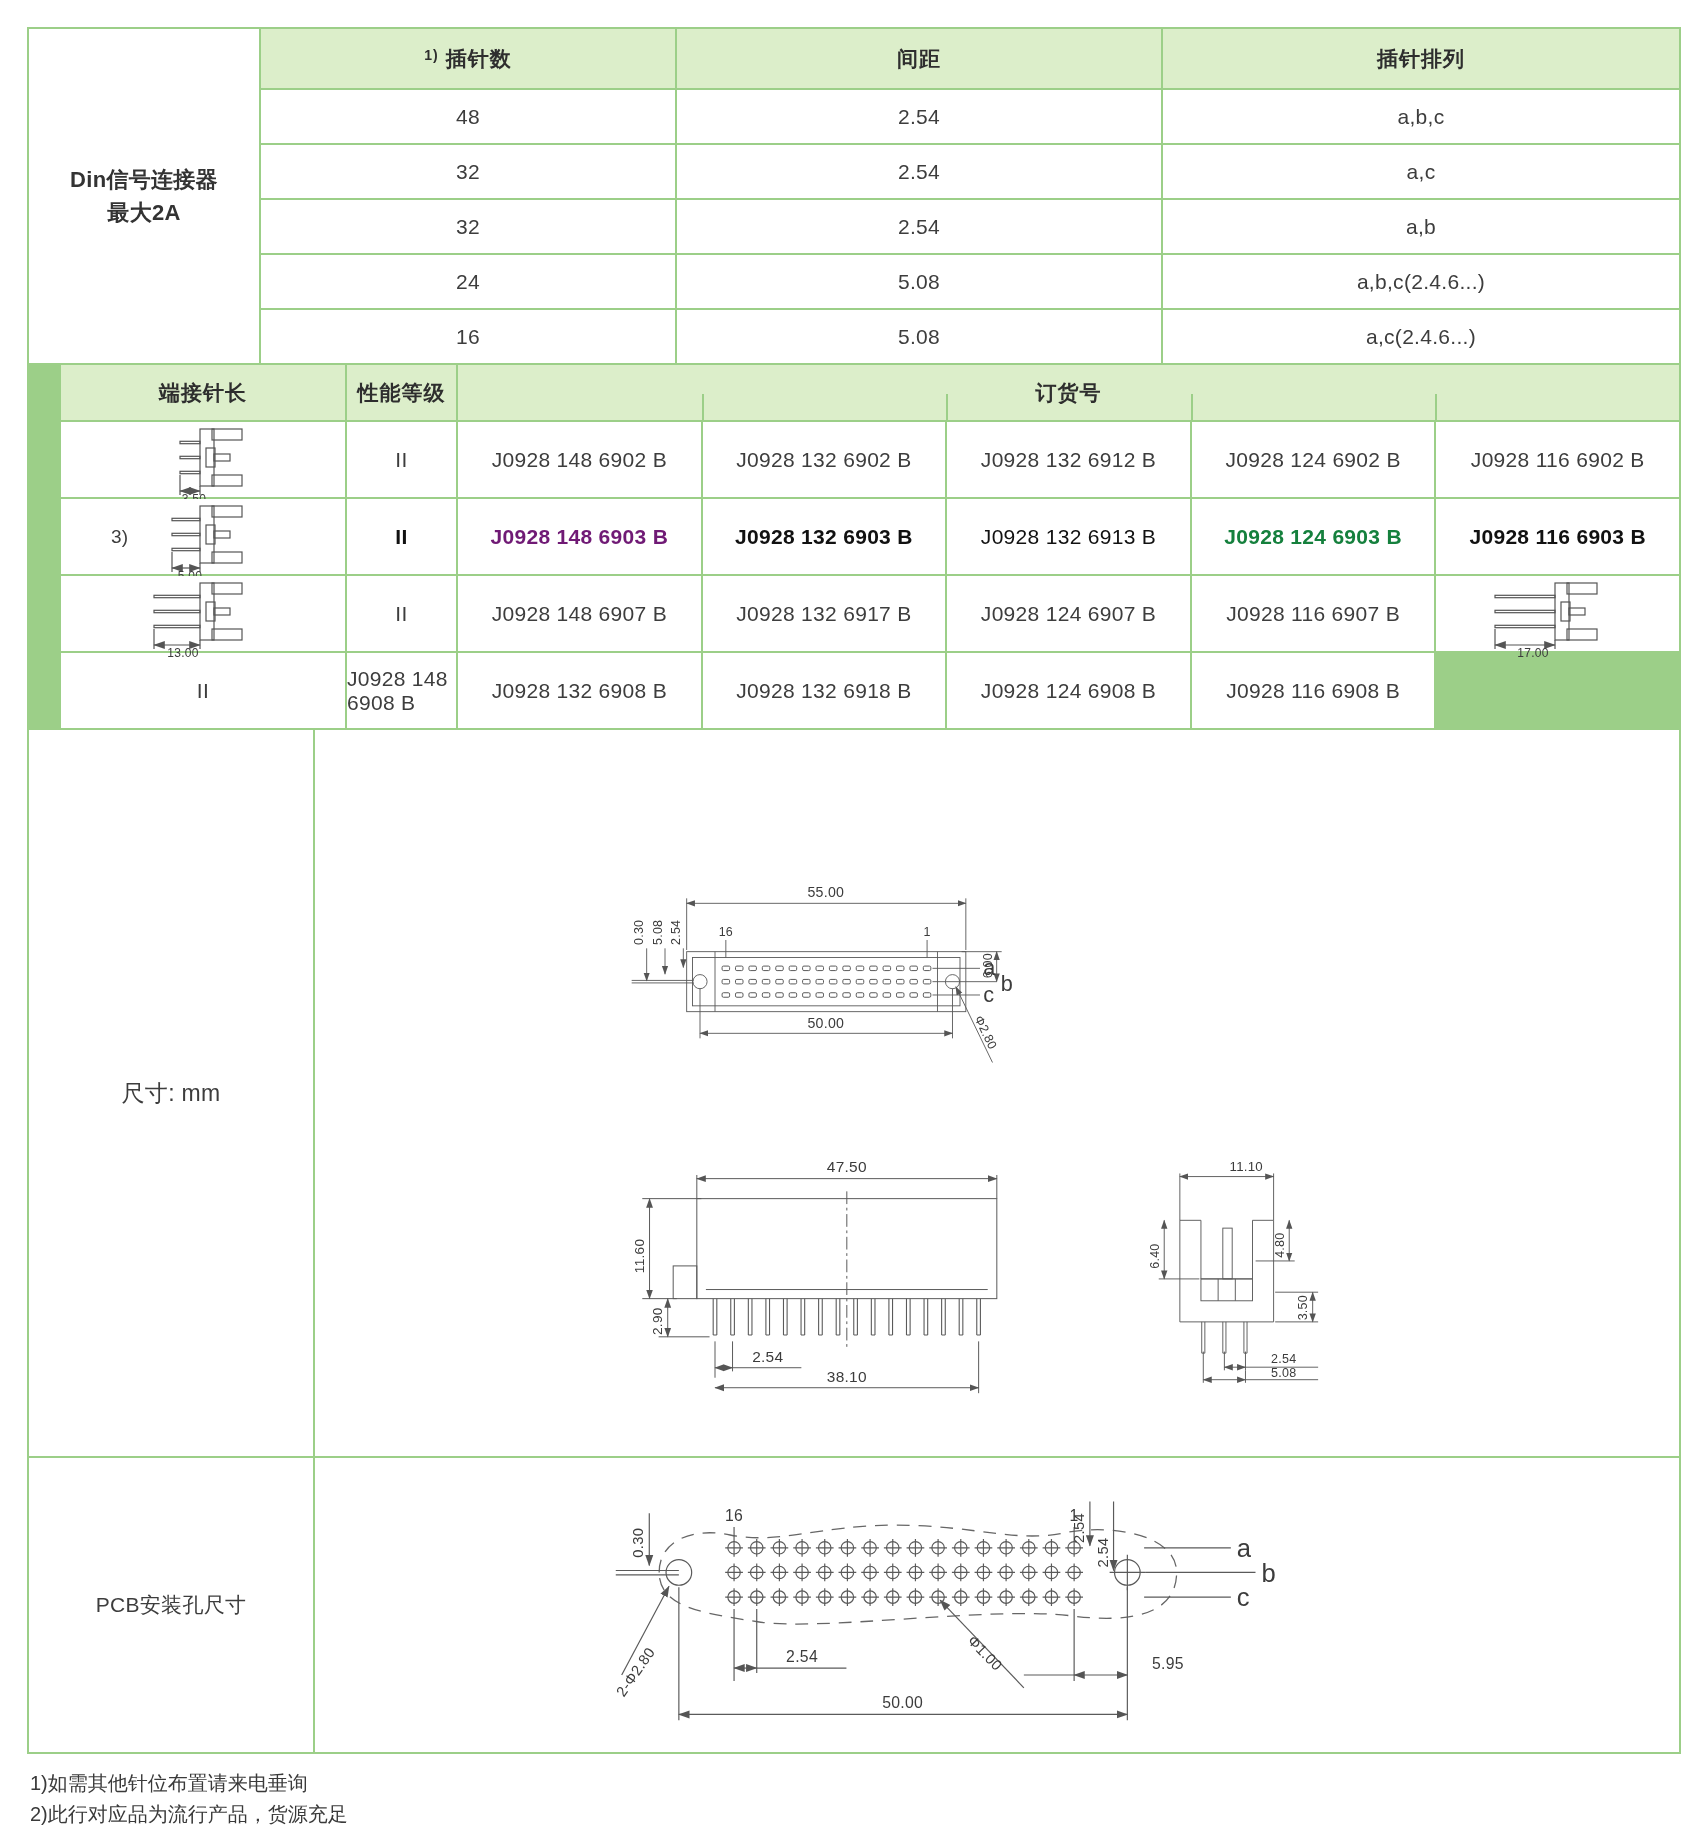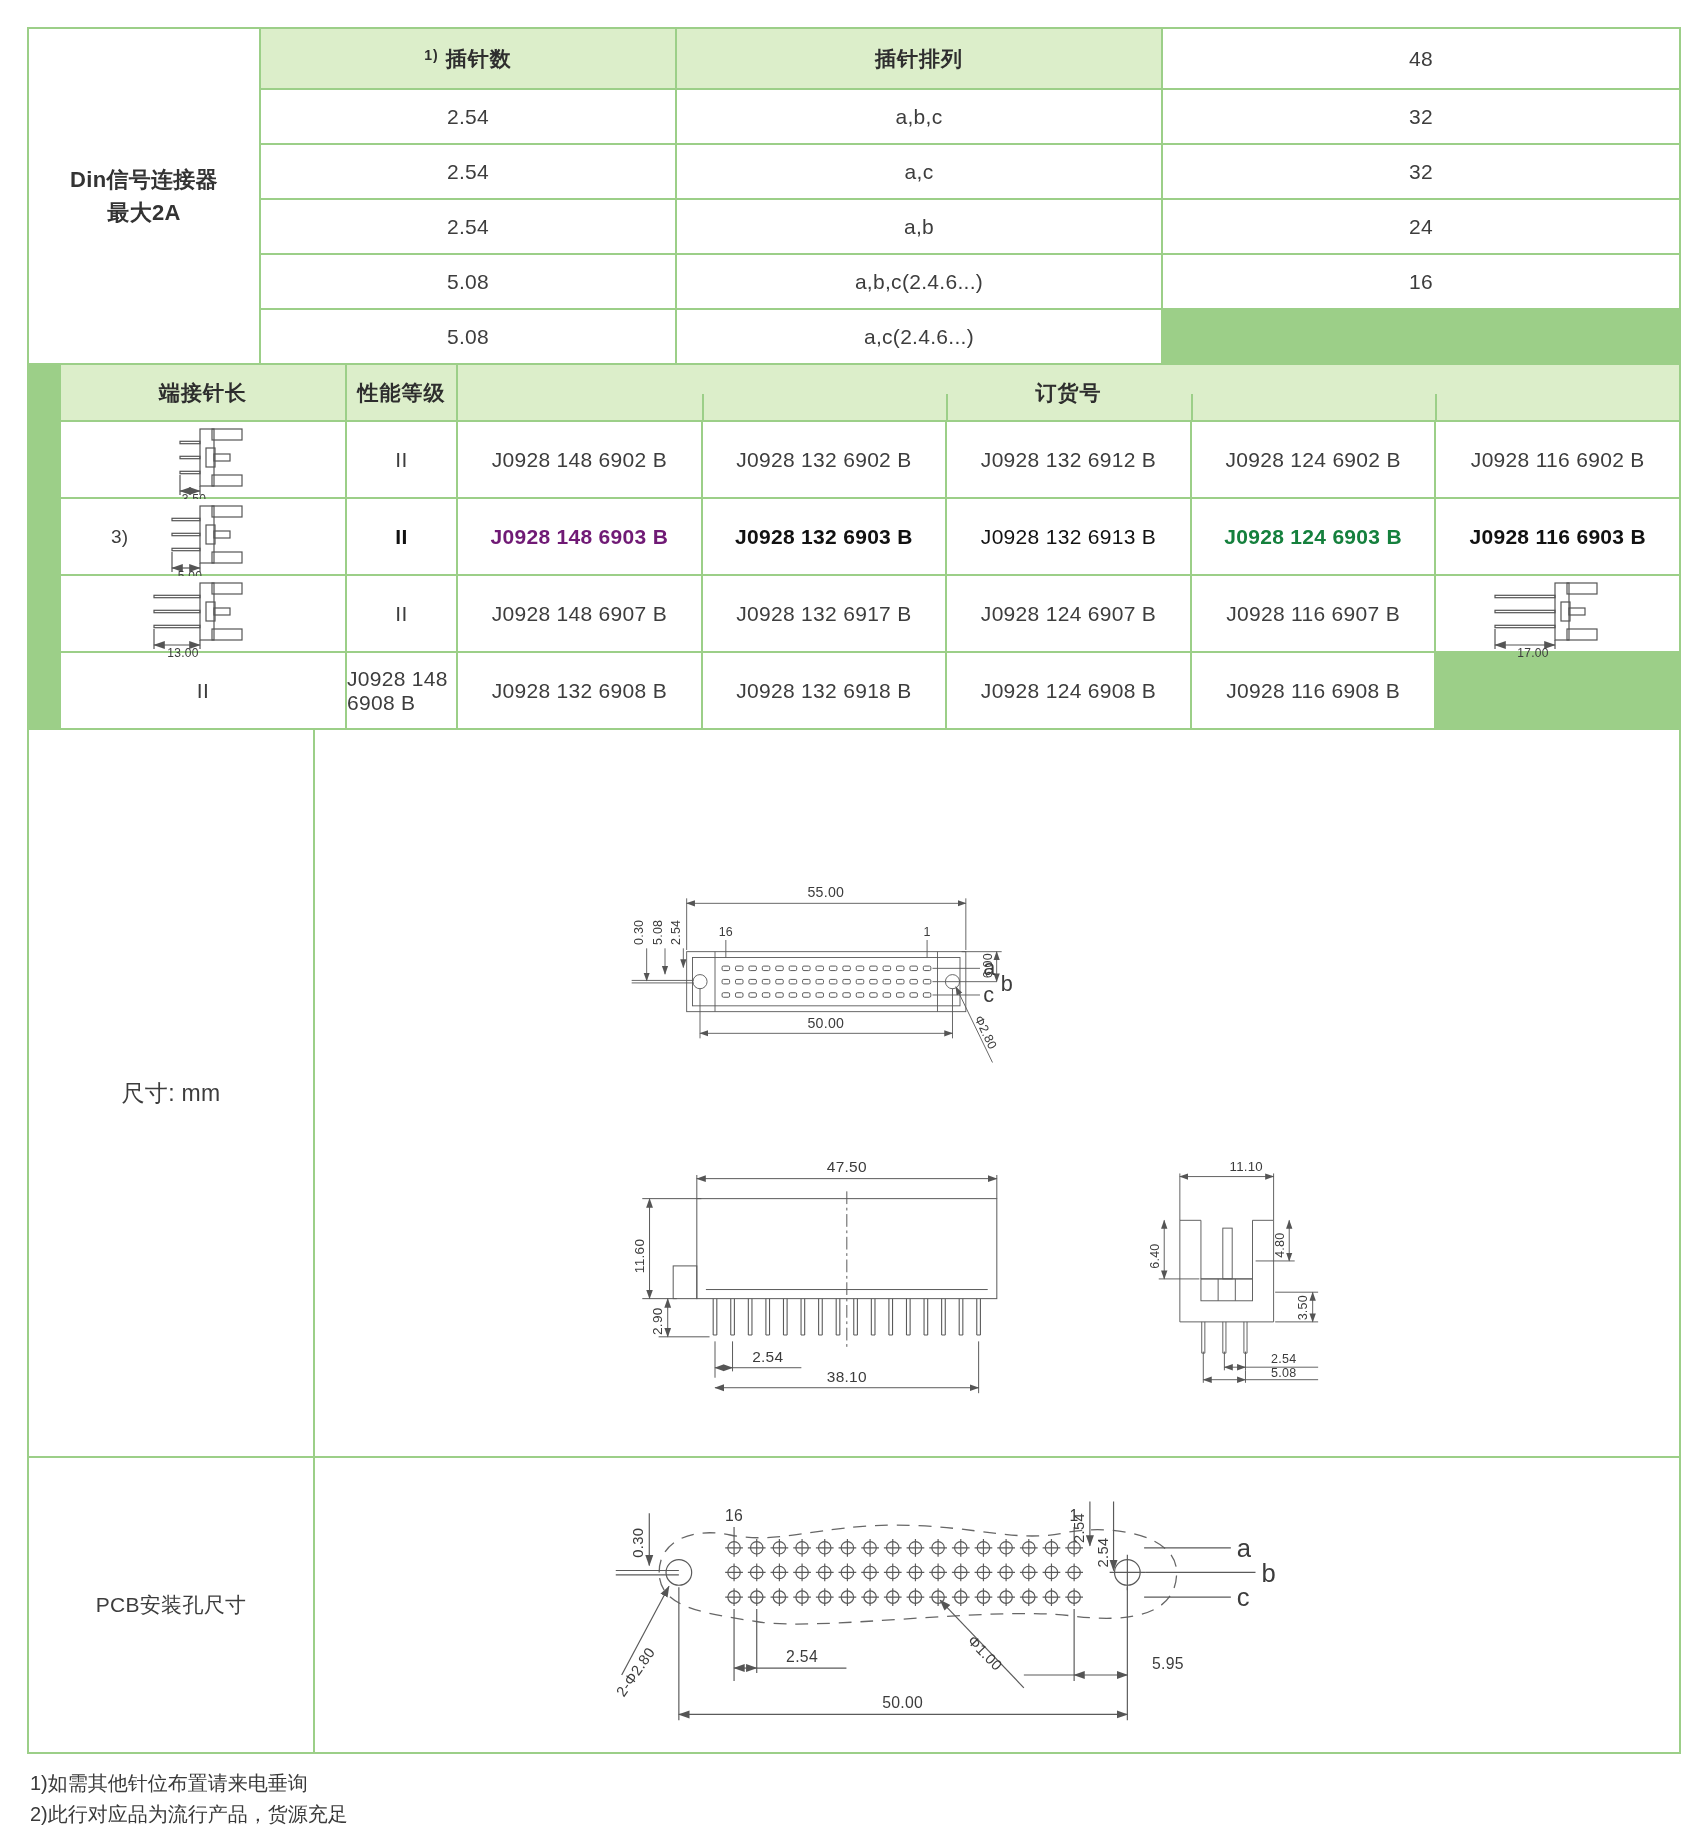--- a/index.html
+++ b/index.html
@@ -61,20 +61,21 @@
 
     <div class="grid t1">
       <div class="cell prod" style="grid-row:1/span 6">
         <span>Din信号连接器</span>
         <span>最大2A</span>
       </div>
       <div class="cell head">
         <span class="sup">1)</span>
         <span>插针数</span>
       </div>
+      <div class="cell head">间距</div>
       <div class="cell head">插针排列</div>
 
       <div class="cell">48</div>
       <div class="cell">2.54</div>
       <div class="cell">a,b,c</div>
 
       <div class="cell">32</div>
       <div class="cell">2.54</div>
       <div class="cell">a,c</div>
 

